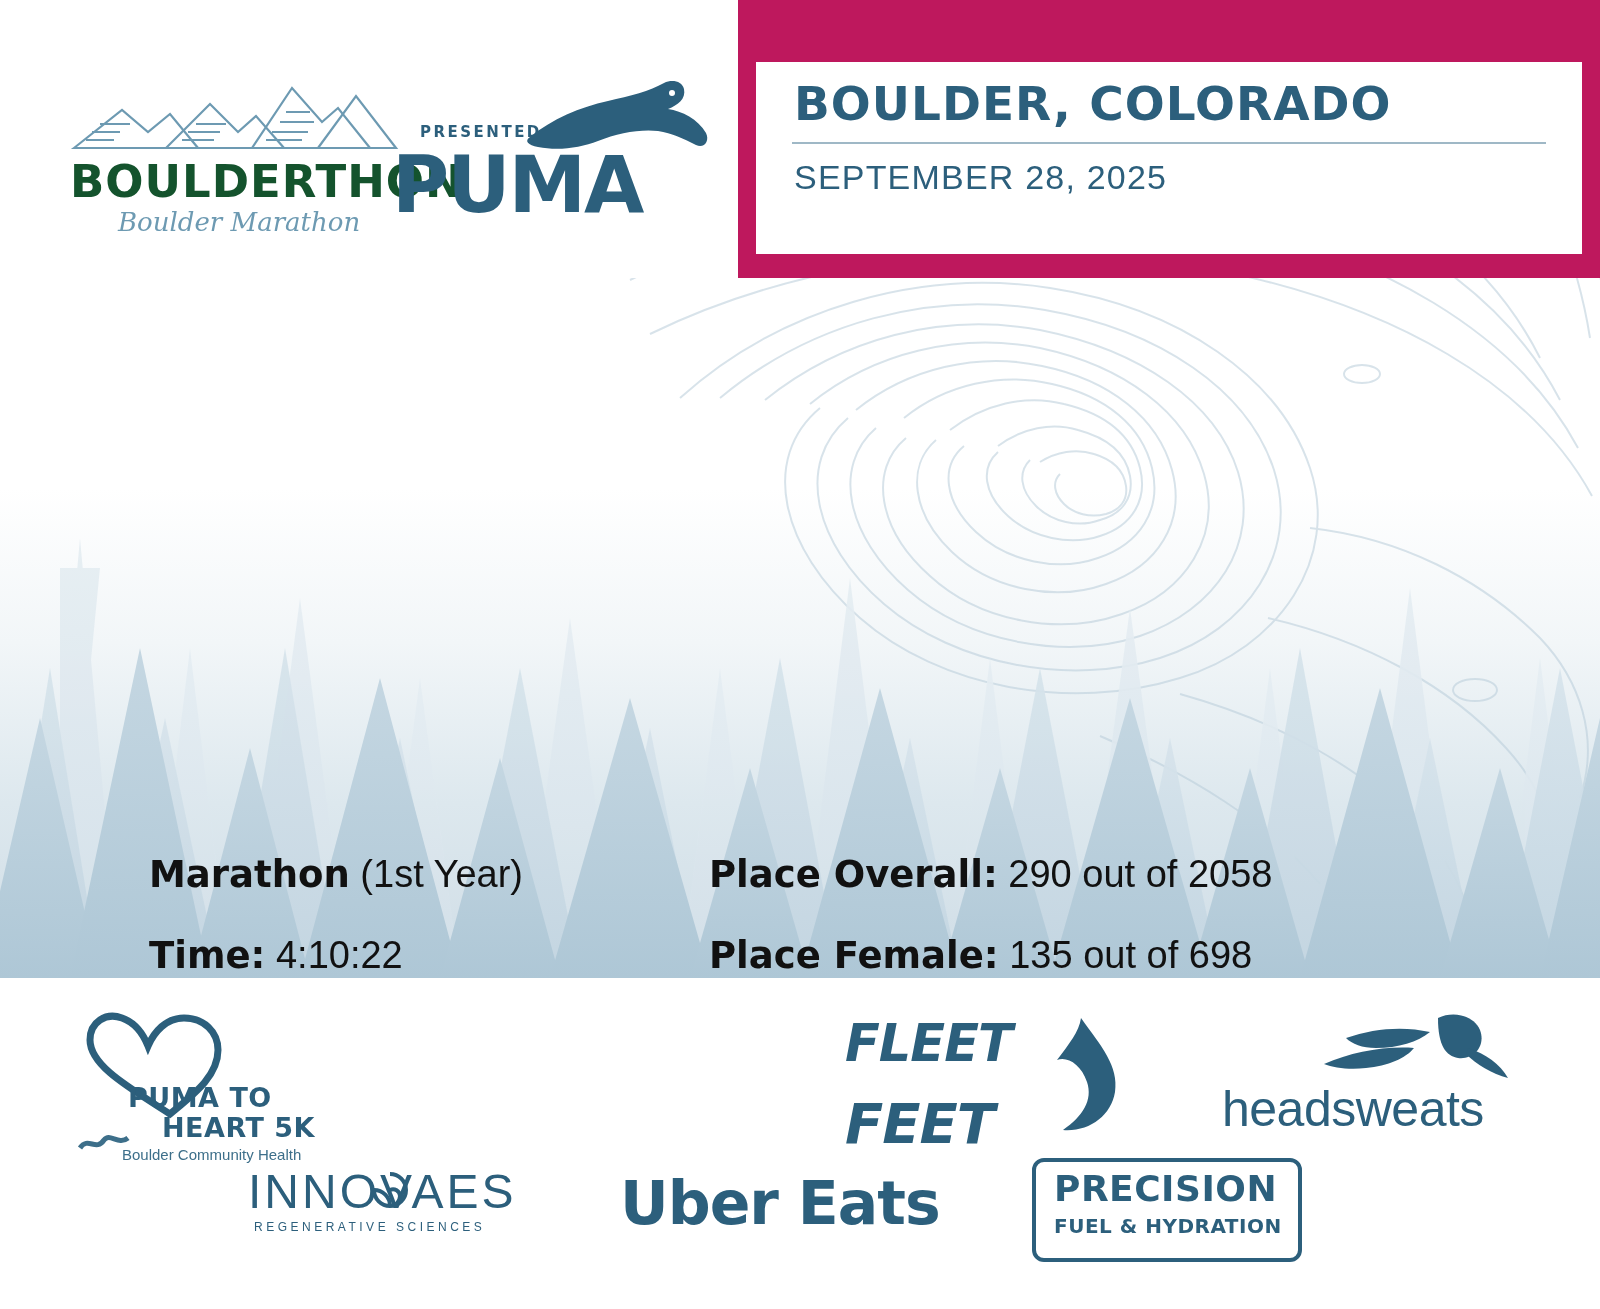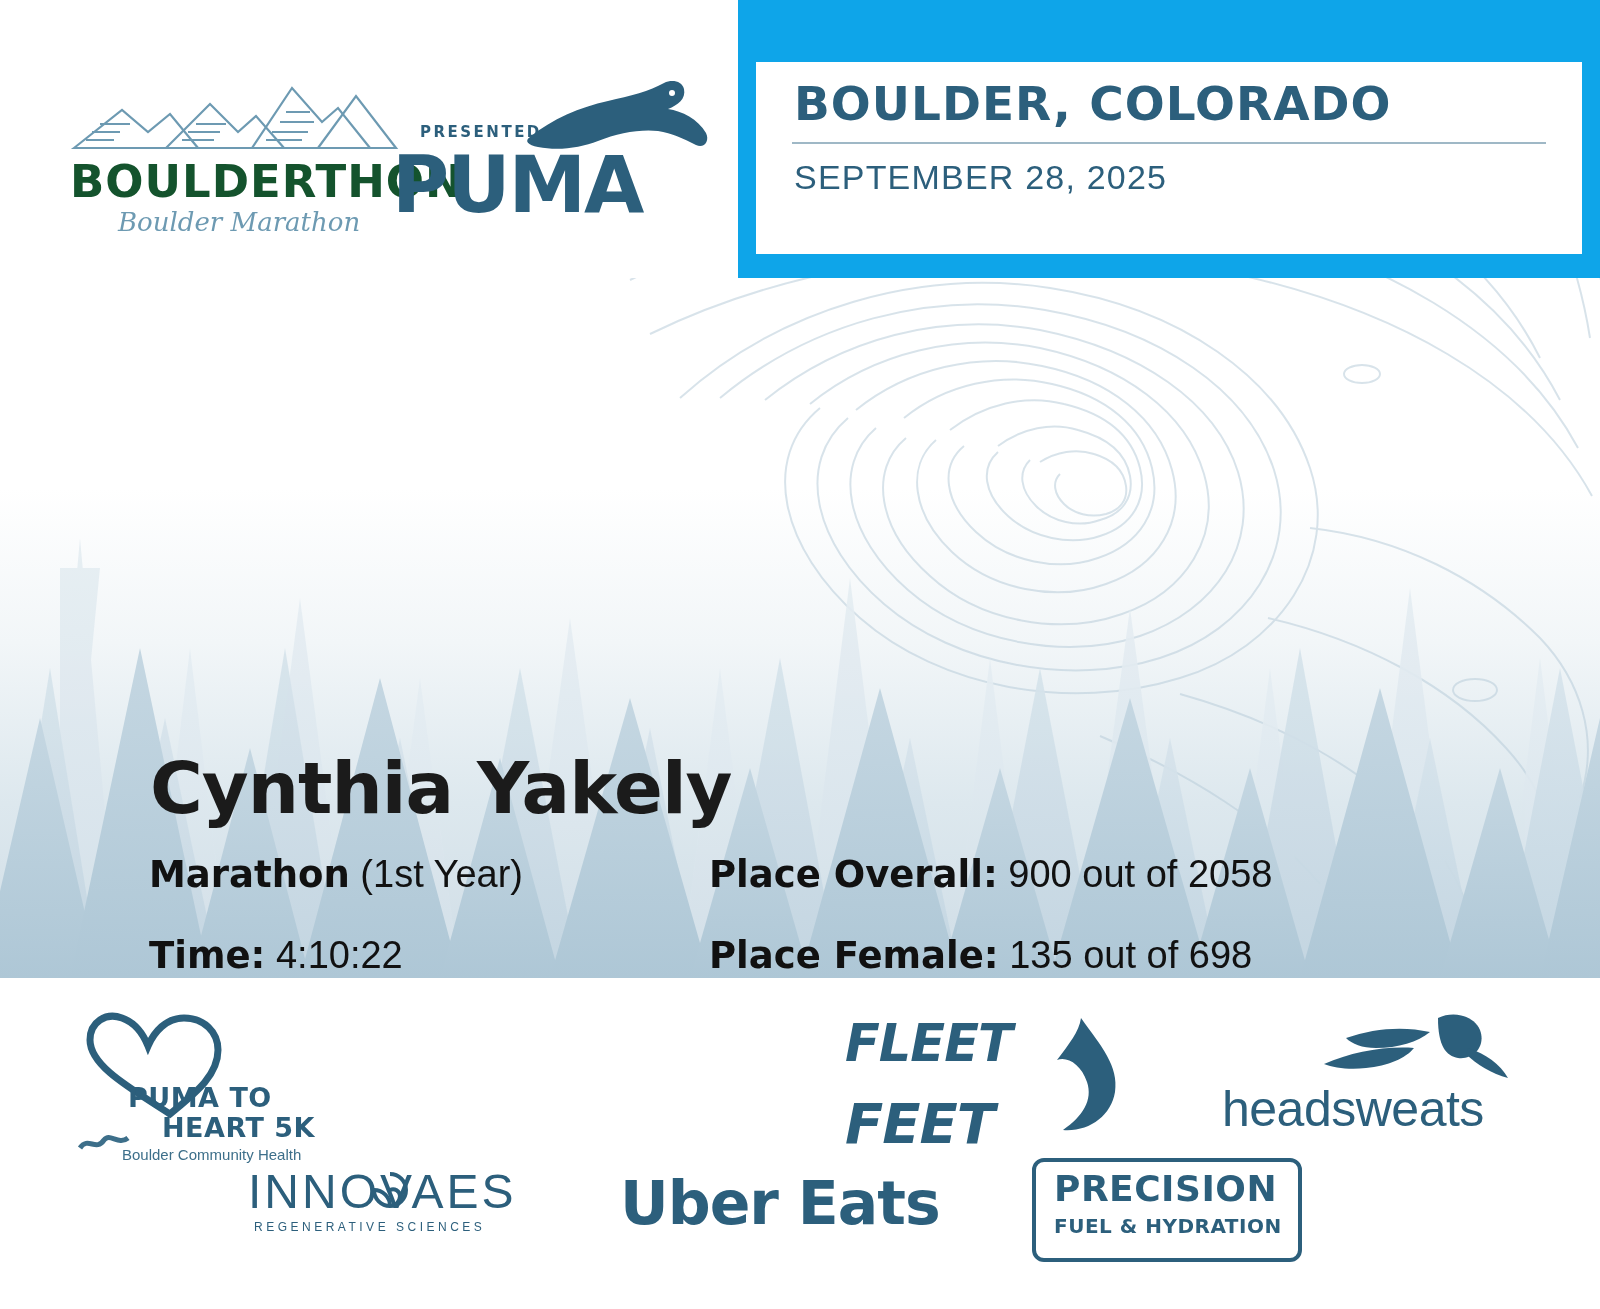--- a/index.html
+++ b/index.html
@@ -22,21 +22,21 @@
     top: 0; left: 0;
     width: 1600px;
     height: 290px;
   }
   .header-band {
     position: absolute;
     left: 738px;
     top: 0;
     width: 862px;
     height: 278px;
-    background: #0ea5e9;
+    background: #be185d;
   }
   .header-band-inner {
     position: absolute;
     left: 18px;
     top: 62px;
     width: 826px;
     height: 192px;
     background: #ffffff;
   }
   .city {
@@ -412,34 +412,33 @@
       <path d="M800 560 L880 270 L960 560 Z"></path>
       <path d="M940 560 L1000 350 L1060 560 Z"></path>
       <path d="M1050 560 L1130 280 L1210 560 Z"></path>
       <path d="M1190 560 L1250 350 L1310 560 Z"></path>
       <path d="M1300 560 L1380 270 L1460 560 Z"></path>
       <path d="M1440 560 L1500 350 L1560 560 Z"></path>
       <path d="M1540 560 L1600 300 L1660 560 Z"></path>
     </g>
   </svg>
 
-  <div class="athlete-name">Cynthia Yakely</div>
 
   <div class="stats">
     <div class="stat-row">
       <div class="col-left">
         <div class="stat">
           <b>Marathon</b>
           <span>(1st Year)</span>
         </div>
       </div>
       <div class="col-right">
         <div class="stat">
           <b>Place Overall:</b>
-          <span>900 out of 2058</span>
+          <span>290 out of 2058</span>
         </div>
       </div>
     </div>
 
     <div class="stat-row">
       <div class="col-left">
         <div class="stat">
           <b>Time:</b>
           <span>4:10:22</span>
         </div>

